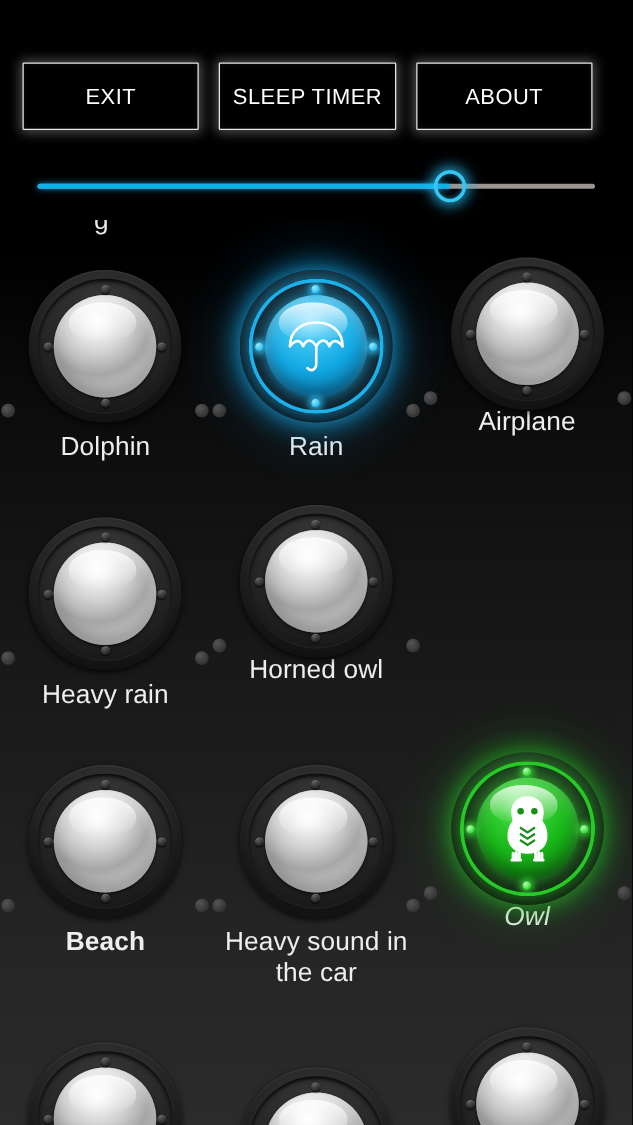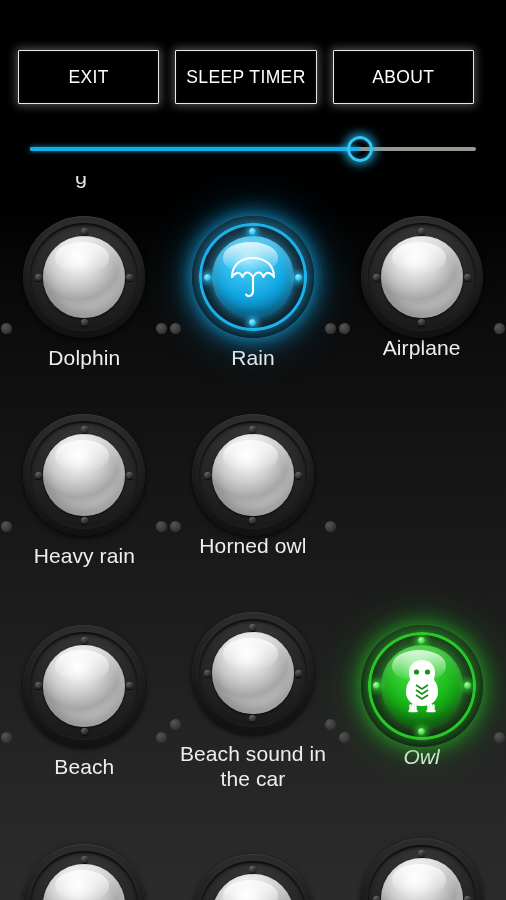--- a/index.html
+++ b/index.html
@@ -132,21 +132,20 @@
     color: #e6e6e6;
     font-size: 21px;
     line-height: 22px;
   }
 
   .row {
     position: absolute;
     left: 0;
     width: 506px;
     display: flex;
-    align-items: center;
   }
 
   .cell {
     width: 168.67px;
     position: relative;
     display: flex;
     flex-direction: column;
     align-items: center;
   }
 
@@ -389,43 +388,43 @@
             <div class="screw e"></div>
             <div class="screw s"></div>
             <div class="screw w"></div>
             <div class="odot l"></div>
             <div class="odot r"></div>
           </div>
           <div class="label up">Horned owl</div>
         </div>
       </div>
       <div class="row" style="top: 436px;">
+        <div class="cell" style="margin-top: 0px; font-weight: bold;">
+          <div class="knob">
+            <div class="dome"></div>
+            <div class="screw n"></div>
+            <div class="screw e"></div>
+            <div class="screw s"></div>
+            <div class="screw w"></div>
+            <div class="odot l"></div>
+            <div class="odot r"></div>
+          </div>
+          <div class="label">Beach</div>
+        </div>
         <div class="cell" style="margin-top: 0px;">
           <div class="knob">
             <div class="dome"></div>
             <div class="screw n"></div>
             <div class="screw e"></div>
             <div class="screw s"></div>
             <div class="screw w"></div>
             <div class="odot l"></div>
             <div class="odot r"></div>
           </div>
-          <div class="label">Beach</div>
-        </div>
-        <div class="cell" style="margin-top: 0px;">
-          <div class="knob">
-            <div class="dome"></div>
-            <div class="screw n"></div>
-            <div class="screw e"></div>
-            <div class="screw s"></div>
-            <div class="screw w"></div>
-            <div class="odot l"></div>
-            <div class="odot r"></div>
-          </div>
-          <div class="label">Beach sound in the car</div>
+          <div class="label">Heavy sound in the car</div>
         </div>
         <div class="cell" style="margin-top: -10px; font-style: italic;">
           <div class="knob active-green">
             <div class="dome"></div>
             <div class="screw n"></div>
             <div class="screw e"></div>
             <div class="screw s"></div>
             <div class="screw w"></div>
             <div class="odot l"></div>
             <div class="odot r"></div>

